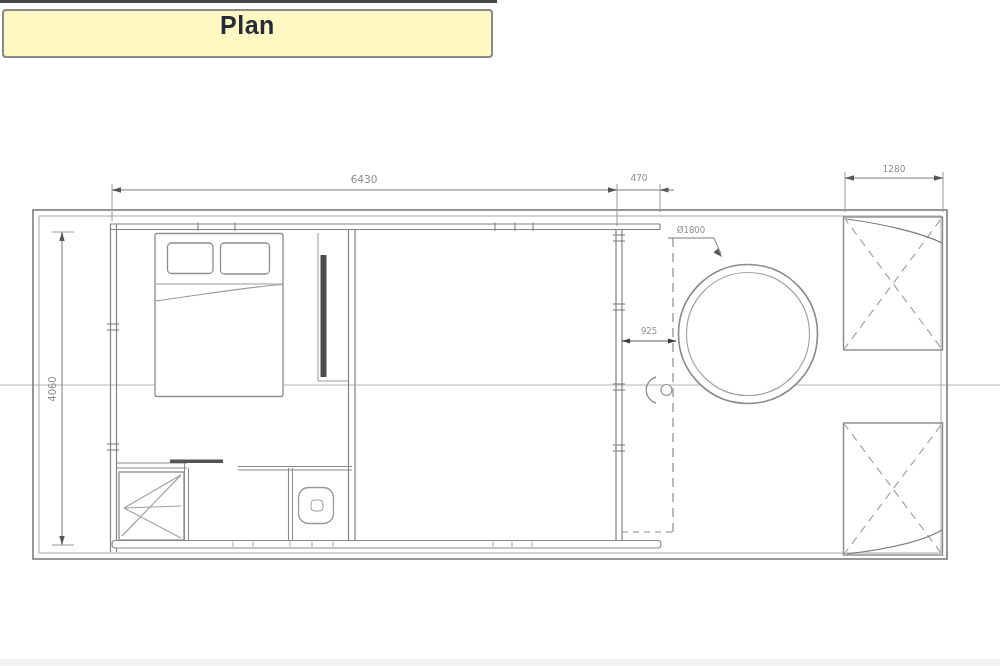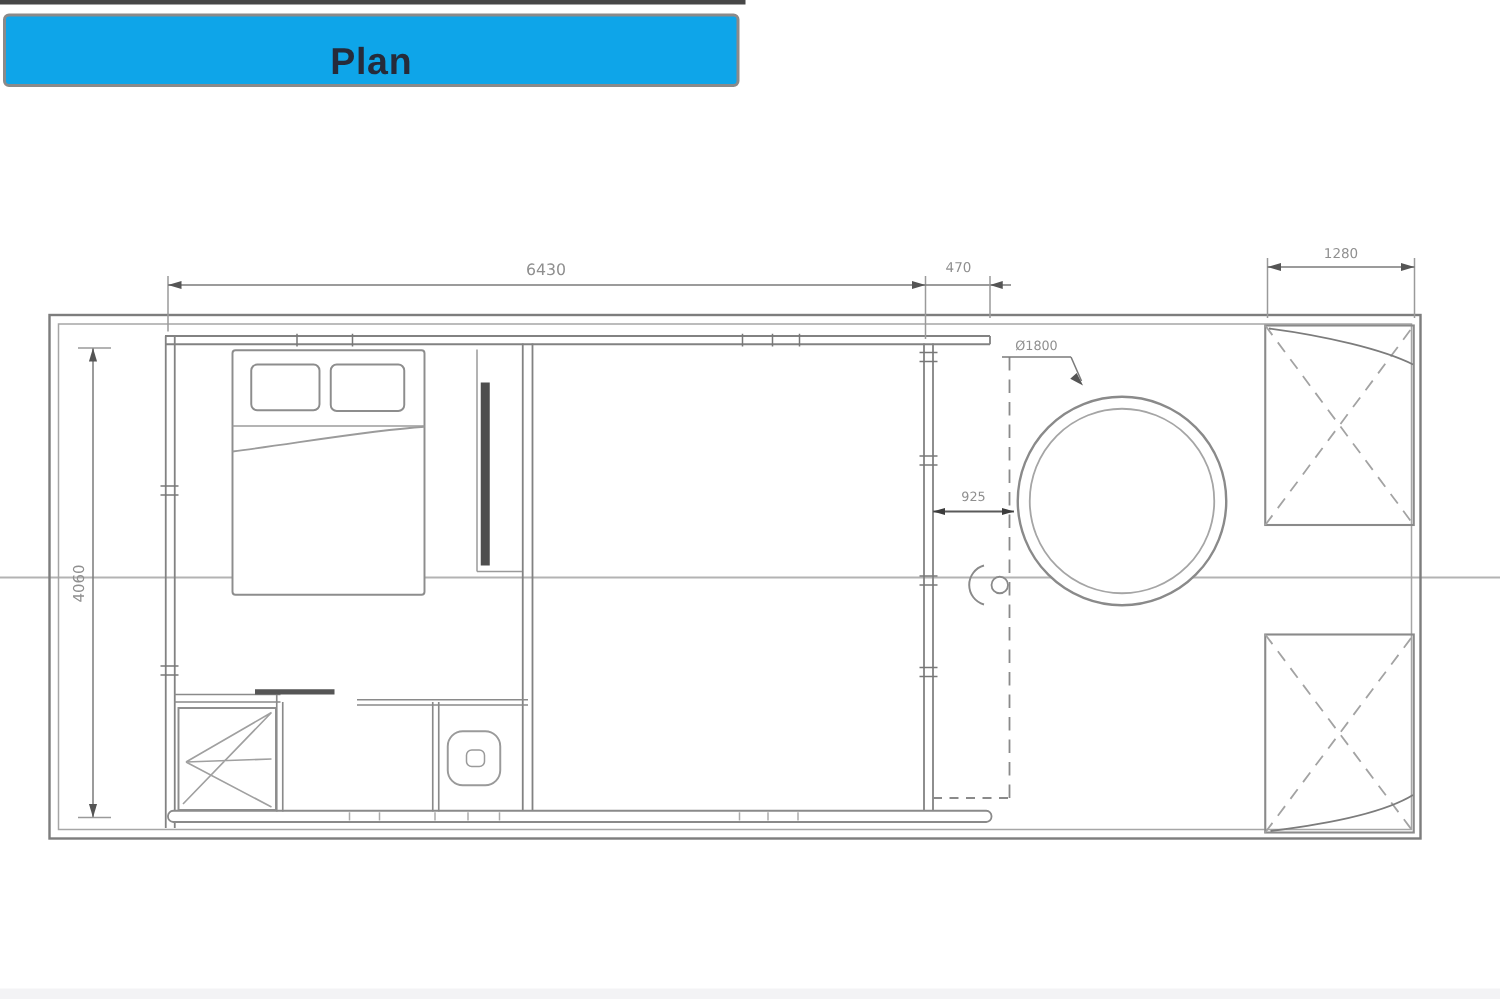--- a/index.html
+++ b/index.html
@@ -1,20 +1,20 @@
 <!DOCTYPE html>
 <html><head>
 <meta charset="utf-8">
 <style>
   html,body{margin:0;padding:0;background:#fff;}
   .stage{position:relative;width:1000px;height:666px;background:#ffffff;overflow:hidden;
          font-family:"Liberation Sans", sans-serif;}
   .frame-top-line{position:absolute;left:0;top:0;width:497px;height:3px;background:#474747;}
   .title-box{position:absolute;left:2px;top:9px;width:487px;height:45px;border:2px solid #8a8a8a;
-             border-radius:4px;background:#0ea5e9;display:flex;align-items:flex-end;justify-content:center;}
+             border-radius:4px;background:#fef9c3;display:flex;align-items:flex-start;justify-content:center;}
   .title-box span{font-size:25px;font-weight:600;color:#262b3a;letter-spacing:0.5px;}
   .bottom-strip{position:absolute;left:0;bottom:0;width:100%;height:7px;background:#f3f3f5;}
   svg{position:absolute;left:0;top:0;}
   svg text{font-family:"DejaVu Sans", sans-serif;fill:#8f8f8f;}
 </style>
 </head>
 <body>
 
 <div class="stage">
 

